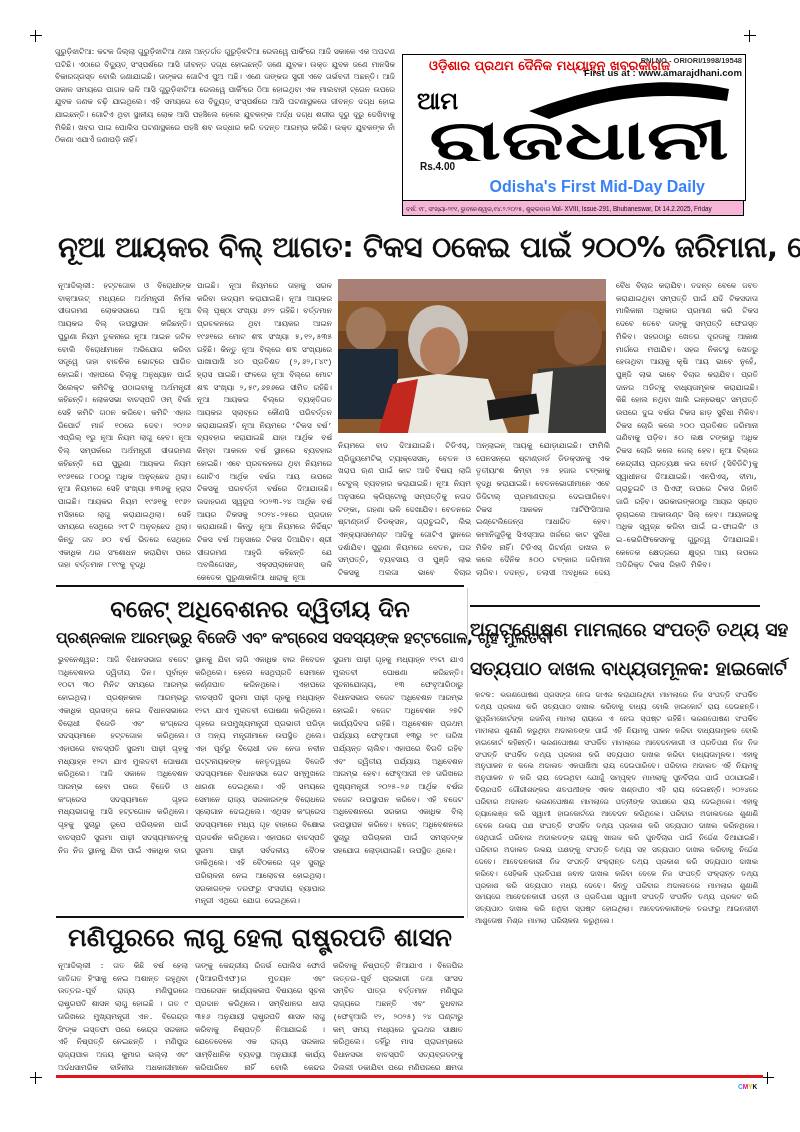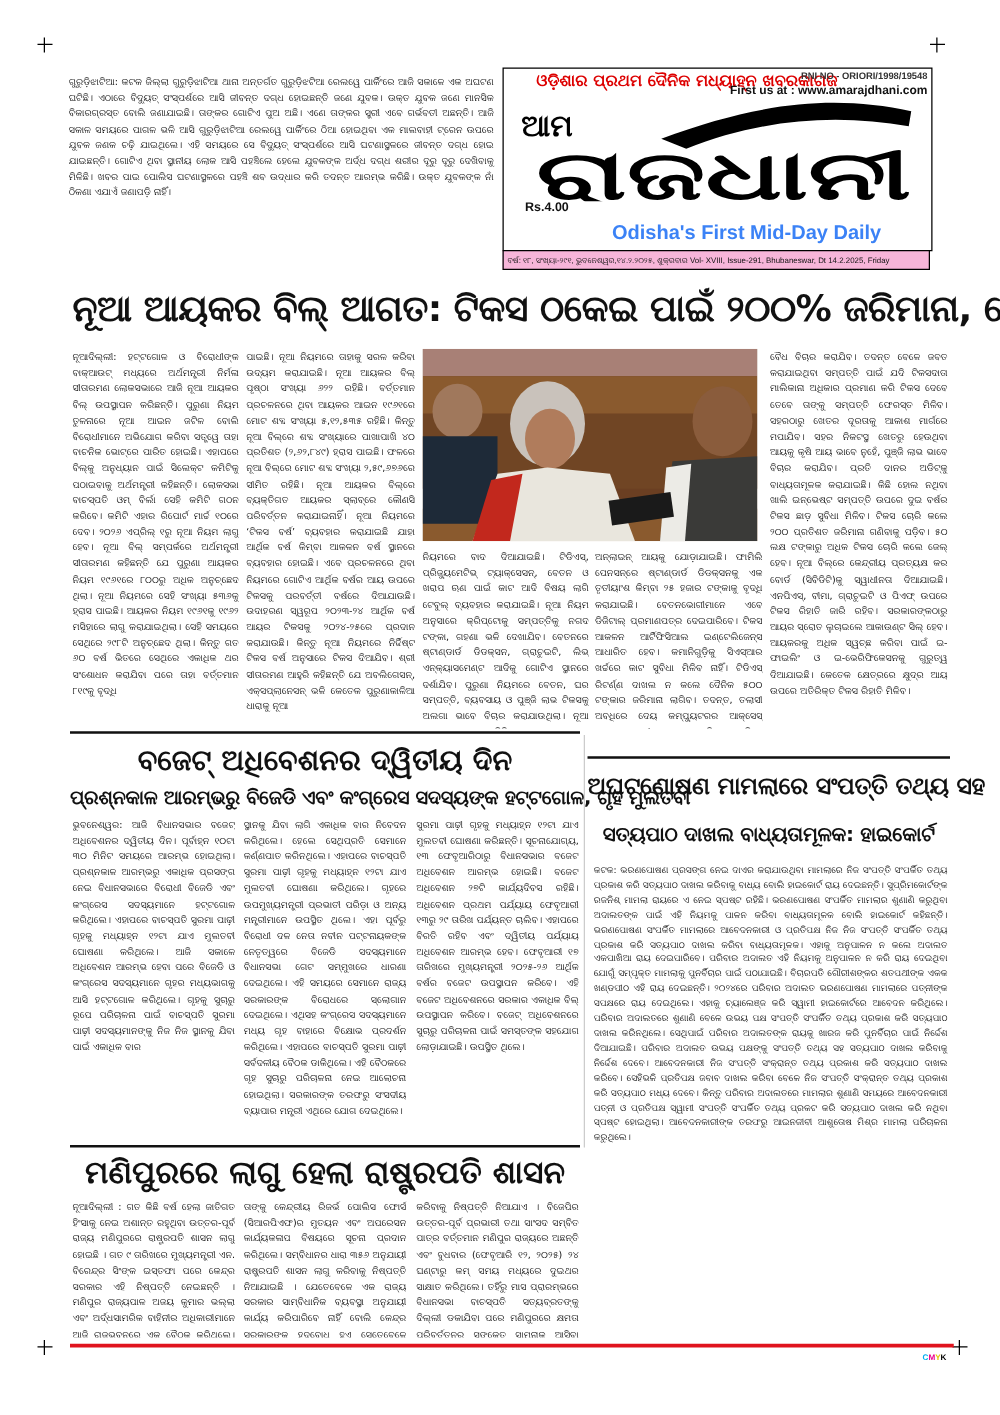--- a/index.html
+++ b/index.html
@@ -5,35 +5,35 @@
   html,body{margin:0;padding:0;background:#fff;}
   body{width:800px;height:1132px;position:relative;overflow:hidden;font-family:"DejaVu Sans",sans-serif;color:#111;}
   .abs{position:absolute;}
   .crop{position:absolute;width:12px;height:12px;}
   .crop:before{content:"";position:absolute;left:5px;top:0;width:1px;height:12px;background:#000;}
   .crop:after{content:"";position:absolute;left:0;top:5px;width:12px;height:1px;background:#000;}
 
   
   #top-story{left:55px;top:40px;width:340px;height:165px;}
   #top-story .hl{font-size:19px;font-weight:bold;line-height:26px;letter-spacing:-0.3px;white-space:nowrap;}
-  #top-story .body{font-size:7.6px;line-height:12.6px;text-align:justify;margin-top:20px;}
+  #top-story .body{font-size:7.6px;line-height:12.6px;text-align:justify;margin-top:6px;}
 
   
   #masthead{left:402px;top:54px;width:342px;height:145px;border:1.5px solid #000;}
   #tagline-or{position:absolute;left:4px;top:3px;font-size:13px;color:#d00;font-weight:bold;margin-left:22px;}
   #rni{position:absolute;right:3px;top:1px;font-size:7.5px;font-weight:bold;color:#333;font-family:"Liberation Sans Narrow","Liberation Sans",sans-serif;}
   #visit{position:absolute;right:3px;top:12px;font-size:9.6px;font-weight:bold;font-family:"Liberation Sans",sans-serif;}
   #logo{position:absolute;left:6px;top:26px;width:330px;height:80px;}
   #price{position:absolute;left:5px;top:106px;font-size:10px;font-weight:bold;font-family:"Liberation Sans",sans-serif;padding-left:12px;}
   #slogan{position:absolute;right:40px;top:123px;font-size:16px;font-weight:bold;color:#3b82f6;font-family:"Liberation Sans",sans-serif;}
   #dateline{left:402px;top:200px;width:342px;height:16px;background:#f7b5d9;border:1.5px solid #000;font-size:6.3px;line-height:16px;padding-left:3px;box-sizing:border-box;white-space:nowrap;overflow:hidden;font-family:"Liberation Sans",sans-serif;}
 
   
   #main-headline{left:58px;top:226px;width:700px;font-size:29px;font-weight:bold;line-height:42px;letter-spacing:-0.4px;white-space:nowrap;}
-  .col{position:absolute;font-size:7.6px;line-height:12.7px;text-align:justify;}
+  .col{position:absolute;font-size:7.6px;line-height:12.7px;text-align:justify;font-family:Liberation Mono, monospace;}
   #photo{left:338px;top:279px;width:268px;height:154px;overflow:hidden;}
 
   .rule{position:absolute;height:1.5px;background:#111;}
   .hl2{position:absolute;font-weight:bold;white-space:nowrap;text-align:center;}
 
   #bottom-redline{left:56px;top:1075px;width:707px;height:3px;background:#e0141e;}
   #cmyk{left:738px;top:1083px;font-size:6.5px;font-weight:bold;font-family:"Liberation Sans",sans-serif;}
 </style>
 </head>
 <body>
@@ -96,21 +96,21 @@
 <div class="rule" style="left:470px;top:605px;width:290px;"></div>
 <div style="position:absolute;left:467px;top:588px;width:1px;height:330px;background:#ccc;"></div>
 
 <div class="hl2" style="left:56px;top:594px;width:408px;font-size:23px;line-height:30px;">ବଜେଟ୍ ଅଧିବେଶନର ଦ୍ୱିତୀୟ ଦିନ</div>
 <div class="hl2" style="left:56px;top:624px;width:408px;font-size:15.5px;line-height:28px;letter-spacing:-0.3px;">ପ୍ରଶ୍ନକାଳ ଆରମ୍ଭରୁ ବିଜେଡି ଏବଂ କଂଗ୍ରେସ ସଦସ୍ୟଙ୍କ ହଟ୍ଟଗୋଳ, ଗୃହ ମୁଲତବୀ</div>
 <div class="col" style="left:58px;top:654px;width:130px;height:258px;overflow:hidden;">ଭୁବନେଶ୍ୱର: ଆଜି ବିଧାନସଭାର ବଜେଟ୍ ଅଧିବେଶନର ଦ୍ୱିତୀୟ ଦିନ। ପୂର୍ବାହ୍ନ ୧୦ଟା ୩୦ ମିନିଟ ସମୟରେ ଆରମ୍ଭ ହୋଇଥିଲା। ପ୍ରଶ୍ନକାଳ ଆରମ୍ଭରୁ ଏକାଧିକ ପ୍ରସଙ୍ଗ ନେଇ ବିଧାନସଭାରେ ବିରୋଧୀ ବିଜେଡି ଏବଂ କଂଗ୍ରେସ ସଦସ୍ୟମାନେ ହଟ୍ଟଗୋଳ କରିଥିଲେ। ଏହାପରେ ବାଚସ୍ପତି ସୁରମା ପାଢ଼ୀ ଗୃହକୁ ମଧ୍ୟାହ୍ନ ୧୨ଟା ଯାଏ ମୁଲତବୀ ଘୋଷଣା କରିଥିଲେ। ଆଜି ସକାଳେ ଅଧିବେଶନ ଆରମ୍ଭ ହେବା ପରେ ବିଜେଡି ଓ କଂଗ୍ରେସ ସଦସ୍ୟମାନେ ଗୃହର ମଧ୍ୟଭାଗକୁ ଆସି ହଟ୍ଟଗୋଳ କରିଥିଲେ। ଗୃହକୁ ସୁଚାରୁ ରୂପେ ପରିଚାଳନା ପାଇଁ ବାଚସ୍ପତି ସୁରମା ପାଢ଼ୀ ସଦସ୍ୟମାନଙ୍କୁ ନିଜ ନିଜ ସ୍ଥାନକୁ ଯିବା ପାଇଁ ଏକାଧିକ ବାର</div>
 <div class="col" style="left:195px;top:654px;width:130px;height:258px;overflow:hidden;">ସ୍ଥାନକୁ ଯିବା ଲାଗି ଏକାଧିକ ବାର ନିବେଦନ କରିଥିଲେ। ହେଲେ ସେଥିପ୍ରତି ସେମାନେ କର୍ଣ୍ଣପାତ କରିନଥିଲେ। ଏହାପରେ ବାଚସ୍ପତି ସୁରମା ପାଢ଼ୀ ଗୃହକୁ ମଧ୍ୟାହ୍ନ ୧୨ଟା ଯାଏ ମୁଲତବୀ ଘୋଷଣା କରିଥିଲେ। ଗୃହରେ ଉପମୁଖ୍ୟମନ୍ତ୍ରୀ ପ୍ରଭାତୀ ପରିଡ଼ା ଓ ଅନ୍ୟ ମନ୍ତ୍ରୀମାନେ ଉପସ୍ଥିତ ଥିଲେ। ଏହା ପୂର୍ବରୁ ବିରୋଧୀ ଦଳ ନେତା ନବୀନ ପଟ୍ଟନାୟକଙ୍କ ନେତୃତ୍ୱରେ ବିଜେଡି ସଦସ୍ୟମାନେ ବିଧାନସଭା ଗେଟ ସମ୍ମୁଖରେ ଧାରଣା ଦେଇଥିଲେ। ଏହି ସମୟରେ ସେମାନେ ରାଜ୍ୟ ସରକାରଙ୍କ ବିରୋଧରେ ସ୍ଲୋଗାନ ଦେଇଥିଲେ। ଏଥିସହ କଂଗ୍ରେସ ସଦସ୍ୟମାନେ ମଧ୍ୟ ଗୃହ ବାହାରେ ବିକ୍ଷୋଭ ପ୍ରଦର୍ଶନ କରିଥିଲେ। ଏହାପରେ ବାଚସ୍ପତି ସୁରମା ପାଢ଼ୀ ସର୍ବଦଳୀୟ ବୈଠକ ଡାକିଥିଲେ। ଏହି ବୈଠକରେ ଗୃହ ସୁଚାରୁ ପରିଚାଳନା ନେଇ ଆଲୋଚନା ହୋଇଥିଲା। ସରକାରଙ୍କ ତରଫରୁ ସଂସଦୀୟ ବ୍ୟାପାର ମନ୍ତ୍ରୀ ଏଥିରେ ଯୋଗ ଦେଇଥିଲେ।</div>
 <div class="col" style="left:333px;top:654px;width:130px;height:258px;overflow:hidden;">ସୁରମା ପାଢ଼ୀ ଗୃହକୁ ମଧ୍ୟାହ୍ନ ୧୨ଟା ଯାଏ ମୁଲତବୀ ଘୋଷଣା କରିଛନ୍ତି। ସୂଚନାଯୋଗ୍ୟ, ୧୩ ଫେବୃଆରିଠାରୁ ବିଧାନସଭାର ବଜେଟ ଅଧିବେଶନ ଆରମ୍ଭ ହୋଇଛି। ବଜେଟ ଅଧିବେଶନ ୨୭ଟି କାର୍ଯ୍ୟଦିବସ ରହିଛି। ଅଧିବେଶନ ପ୍ରଥମ ପର୍ଯ୍ୟାୟ ଫେବୃଆରୀ ୧୩ରୁ ୨୯ ତାରିଖ ପର୍ଯ୍ୟନ୍ତ ଚାଲିବ। ଏହାପରେ ବିରତି ରହିବ ଏବଂ ଦ୍ୱିତୀୟ ପର୍ଯ୍ୟାୟ ଅଧିବେଶନ ଆରମ୍ଭ ହେବ। ଫେବୃଆରୀ ୧୭ ତାରିଖରେ ମୁଖ୍ୟମନ୍ତ୍ରୀ ୨୦୨୫-୨୬ ଆର୍ଥିକ ବର୍ଷର ବଜେଟ ଉପସ୍ଥାପନ କରିବେ। ଏହି ବଜେଟ ଅଧିବେଶନରେ ସରକାର ଏକାଧିକ ବିଲ୍ ଉପସ୍ଥାପନ କରିବେ। ବଜେଟ୍ ଅଧିବେଶନରେ ସୁଚାରୁ ପରିଚାଳନା ପାଇଁ ସମସ୍ତଙ୍କ ସହଯୋଗ ଲୋଡ଼ାଯାଇଛି। ଉପସ୍ଥିତ ଥିଲେ।</div>
 
 <div class="hl2" style="left:470px;top:614px;width:290px;font-size:19px;line-height:30px;letter-spacing:-0.3px;">ଅଘଟଣୋଷଣ ମାମଲାରେ ସଂପତ୍ତି ତଥ୍ୟ ସହ</div>
-<div class="hl2" style="left:470px;top:652px;width:290px;font-size:16px;line-height:32px;letter-spacing:-0.3px;">ସତ୍ୟପାଠ ଦାଖଲ ବାଧ୍ୟତାମୂଳକ: ହାଇକୋର୍ଟ</div>
+<div class="hl2" style="left:470px;top:652px;width:290px;font-size:19px;line-height:32px;letter-spacing:-0.3px;">ସତ୍ୟପାଠ ଦାଖଲ ବାଧ୍ୟତାମୂଳକ: ହାଇକୋର୍ଟ</div>
 <div class="col" style="left:475px;top:690px;width:283px;height:378px;overflow:hidden;font-size:7.3px;line-height:11.9px;">କଟକ: ଭରଣପୋଷଣ ପ୍ରସଙ୍ଗ ନେଇ ଦାଏର କରାଯାଉଥିବା ମାମଲାରେ ନିଜ ସଂପତ୍ତି ସଂପର୍କିତ ତଥ୍ୟ ପ୍ରକାଶ କରି ସତ୍ୟପାଠ ଦାଖଲ କରିବାକୁ ବାଧ୍ୟ ବୋଲି ହାଇକୋର୍ଟ ରାୟ ଦେଇଛନ୍ତି। ସୁପ୍ରିମକୋର୍ଟଙ୍କ ରଜନିଶ୍ ମାମଲା ରାୟରେ ଏ ନେଇ ସ୍ପଷ୍ଟ ରହିଛି। ଭରଣପୋଷଣ ସଂପର୍କିତ ମାମଲାର ଶୁଣାଣି କରୁଥିବା ଅଦାଲତଙ୍କ ପାଇଁ ଏହି ନିୟମକୁ ପାଳନ କରିବା ବାଧ୍ୟତାମୂଳକ ବୋଲି ହାଇକୋର୍ଟ କହିଛନ୍ତି। ଭରଣପୋଷଣ ସଂପର୍କିତ ମାମଲାରେ ଆବେଦନକାରୀ ଓ ପ୍ରତିପକ୍ଷ ନିଜ ନିଜ ସଂପତ୍ତି ସଂପର୍କିତ ତଥ୍ୟ ପ୍ରକାଶ କରି ସତ୍ୟପାଠ ଦାଖଲ କରିବା ବାଧ୍ୟତାମୂଳକ। ଏହାକୁ ଅନୁପାଳନ ନ କଲେ ଅଦାଲତ ଏକପାଖିଆ ରାୟ ଦେଇପାରିବେ। ପରିବାର ଅଦାଲତ ଏହି ନିୟମକୁ ଅନୁପାଳନ ନ କରି ରାୟ ଦେଇଥିବା ଯୋଗୁଁ ସମ୍ପୃକ୍ତ ମାମଲାକୁ ପୁନର୍ବିଚାର ପାଇଁ ପଠାଯାଇଛି। ବିଚାରପତି ଗୌରୀଶଙ୍କର ଶତପଥୀଙ୍କ ଏକକ ଖଣ୍ଡପୀଠ ଏହି ରାୟ ଦେଇଛନ୍ତି। ୨୦୨୪ରେ ପରିବାର ଅଦାଲତ ଭରଣପୋଷଣ ମାମଲାରେ ପତ୍ନୀଙ୍କ ସପକ୍ଷରେ ରାୟ ଦେଇଥିଲେ। ଏହାକୁ ଚ୍ୟାଲେଞ୍ଜ କରି ସ୍ୱାମୀ ହାଇକୋର୍ଟରେ ଆବେଦନ କରିଥିଲେ। ପରିବାର ଅଦାଲତରେ ଶୁଣାଣି ବେଳେ ଉଭୟ ପକ୍ଷ ସଂପତ୍ତି ସଂପର୍କିତ ତଥ୍ୟ ପ୍ରକାଶ କରି ସତ୍ୟପାଠ ଦାଖଲ କରିନଥିଲେ। ସେଥିପାଇଁ ପରିବାର ଅଦାଲତଙ୍କ ରାୟକୁ ଖାରଜ କରି ପୁନର୍ବିଚାର ପାଇଁ ନିର୍ଦ୍ଦେଶ ଦିଆଯାଇଛି। ପରିବାର ଅଦାଲତ ଉଭୟ ପକ୍ଷଙ୍କୁ ସଂପତ୍ତି ତଥ୍ୟ ସହ ସତ୍ୟପାଠ ଦାଖଲ କରିବାକୁ ନିର୍ଦ୍ଦେଶ ଦେବେ। ଆବେଦନକାରୀ ନିଜ ସଂପତ୍ତି ସଂକ୍ରାନ୍ତ ତଥ୍ୟ ପ୍ରକାଶ କରି ସତ୍ୟପାଠ ଦାଖଲ କରିବେ। ସେହିଭଳି ପ୍ରତିପକ୍ଷ ଜବାବ ଦାଖଲ କରିବା ବେଳେ ନିଜ ସଂପତ୍ତି ସଂକ୍ରାନ୍ତ ତଥ୍ୟ ପ୍ରକାଶ କରି ସତ୍ୟପାଠ ମଧ୍ୟ ଦେବେ। କିନ୍ତୁ ପରିବାର ଅଦାଲତରେ ମାମଲାର ଶୁଣାଣି ସମୟରେ ଆବେଦନକାରୀ ପତ୍ନୀ ଓ ପ୍ରତିପକ୍ଷ ସ୍ୱାମୀ ସଂପତ୍ତି ସଂପର୍କିତ ତଥ୍ୟ ପ୍ରକଟ କରି ସତ୍ୟପାଠ ଦାଖଲ କରି ନଥିବା ସ୍ପଷ୍ଟ ହୋଇଥିଲା। ଆବେଦନକାରୀଙ୍କ ତରଫରୁ ଆଇନଜୀବୀ ଆଶୁତୋଷ ମିଶ୍ର ମାମଲା ପରିଚାଳନା କରୁଥିଲେ।</div>
 
 <div class="rule" style="left:56px;top:916px;width:408px;"></div>
 <div class="hl2" style="left:56px;top:920px;width:408px;font-size:25px;line-height:36px;">ମଣିପୁରରେ ଲାଗୁ ହେଲା ରାଷ୍ଟ୍ରପତି ଶାସନ</div>
 <div class="col" style="left:58px;top:960px;width:130px;height:110px;overflow:hidden;">ନୂଆଦିଲ୍ଲୀ : ଗତ କିଛି ବର୍ଷ ହେଲା ଜାତିଗତ ହିଂସାକୁ ନେଇ ଅଶାନ୍ତ ରହୁଥିବା ଉତ୍ତର-ପୂର୍ବ ରାଜ୍ୟ ମଣିପୁରରେ ରାଷ୍ଟ୍ରପତି ଶାସନ ଲାଗୁ ହୋଇଛି । ଗତ ୯ ତାରିଖରେ ମୁଖ୍ୟମନ୍ତ୍ରୀ ଏନ. ବିରେନ୍ଦ୍ର ସିଂଙ୍କ ଇସ୍ତଫା ପରେ କେନ୍ଦ୍ର ସରକାର ଏହି ନିଷ୍ପତ୍ତି ନେଇଛନ୍ତି । ମଣିପୁର ରାଜ୍ୟପାଳ ଅଜୟ କୁମାର ଭଲ୍ଲା ଏବଂ ଅର୍ଦ୍ଧସାମରିକ ବାହିନୀର ଅଧିକାରୀମାନେ ଆଜି ରାଜଭବନରେ ଏକ ବୈଠକ କରିଥିଲେ। ଏହି ସମୟରେ ଅଧିକାରୀମାନେ</div>
 <div class="col" style="left:195px;top:960px;width:130px;height:110px;overflow:hidden;">ତାଙ୍କୁ କେନ୍ଦ୍ରୀୟ ରିଜର୍ଭ ପୋଲିସ ଫୋର୍ସ (ସିଆରପିଏଫ)ର ମୁତୟନ ଏବଂ ଅପରେସନ କାର୍ଯ୍ୟକଳାପ ବିଷୟରେ ସୂଚନା ପ୍ରଦାନ କରିଥିଲେ। ସମ୍ବିଧାନର ଧାରା ୩୫୬ ଅନୁଯାୟୀ ରାଷ୍ଟ୍ରପତି ଶାସନ ଲାଗୁ କରିବାକୁ ନିଷ୍ପତ୍ତି ନିଆଯାଇଛି । ଯେତେବେଳେ ଏକ ରାଜ୍ୟ ସରକାର ସାମ୍ବିଧାନିକ ବ୍ୟବସ୍ଥା ଅନୁଯାୟୀ କାର୍ଯ୍ୟ କରିପାରିବେ ନାହିଁ ବୋଲି କେନ୍ଦ୍ର ସରକାରଙ୍କ ହୃଦବୋଧ ହୁଏ ସେତେବେଳେ ରାଷ୍ଟ୍ରପତି ଶାସନ ଲାଗୁ</div>
 <div class="col" style="left:333px;top:960px;width:130px;height:110px;overflow:hidden;">କରିବାକୁ ନିଷ୍ପତ୍ତି ନିଆଯାଏ । ବିଜେପିର ଉତ୍ତର-ପୂର୍ବ ପ୍ରଭାରୀ ତଥା ସାଂସଦ ସମ୍ବିତ ପାତ୍ର ବର୍ତ୍ତମାନ ମଣିପୁର ରାଜ୍ୟରେ ଅଛନ୍ତି ଏବଂ ବୁଧବାର (ଫେବୃଆରି ୧୨, ୨୦୨୫) ୨୪ ଘଣ୍ଟାରୁ କମ୍ ସମୟ ମଧ୍ୟରେ ଦୁଇଥର ସାକ୍ଷାତ କରିଥିଲେ। ତହିଁରୁ ମାସ ପ୍ରାରମ୍ଭରେ ବିଧାନସଭା ବାଚସ୍ପତି ସତ୍ୟବ୍ରତଙ୍କୁ ଦିଲ୍ଲୀ ଡକାଯିବା ପରେ ମଣିପୁରରେ କ୍ଷମତା ପରିବର୍ତ୍ତନର ସଙ୍କେତ ସାମ୍ନାକୁ ଆସିବା ଆରମ୍ଭ ହୋଇଥିଲା।</div>
 
 <div id="bottom-redline" class="abs"></div>
 <div id="cmyk" class="abs">

